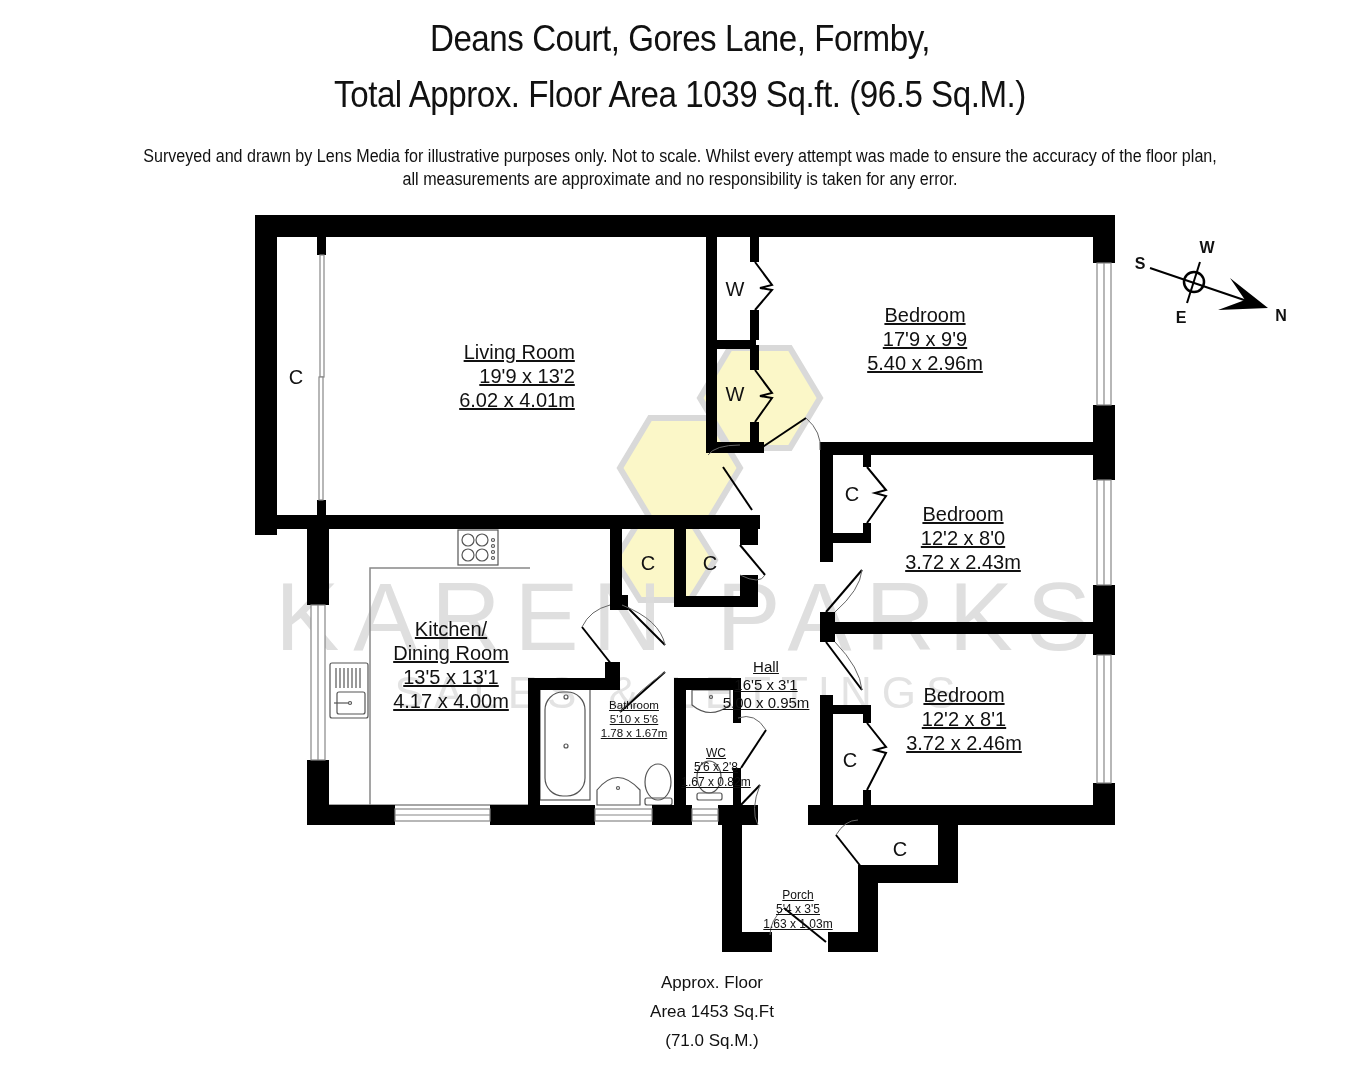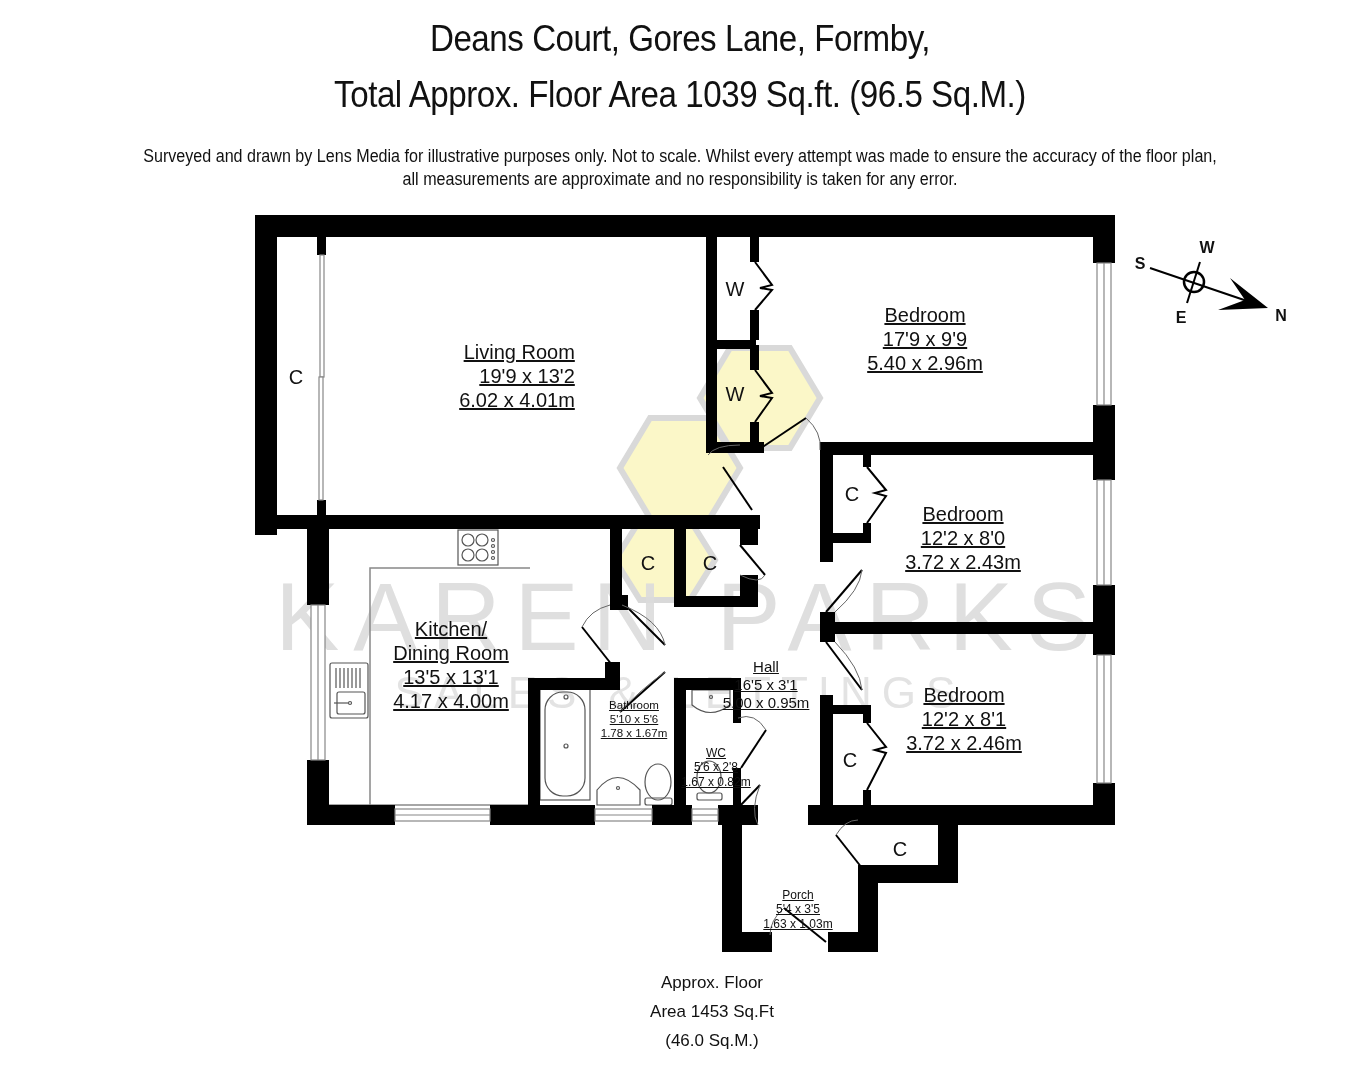--- a/index.html
+++ b/index.html
@@ -306,14 +306,14 @@
 <div class="cl" style="left:735px;top:394px;">W</div>
 <div class="cl" style="left:852px;top:494px;">C</div>
 <div class="cl" style="left:850px;top:760px;">C</div>
 <div class="cl" style="left:648px;top:563px;">C</div>
 <div class="cl" style="left:710px;top:563px;">C</div>
 <div class="cl" style="left:900px;top:849px;">C</div>
 
 <div class="footer">
   <span>Approx. Floor</span>
   <span>Area 1453 Sq.Ft</span>
-  <span>(46.0 Sq.M.)</span>
+  <span>(71.0 Sq.M.)</span>
 </div>
 
 </body></html>

